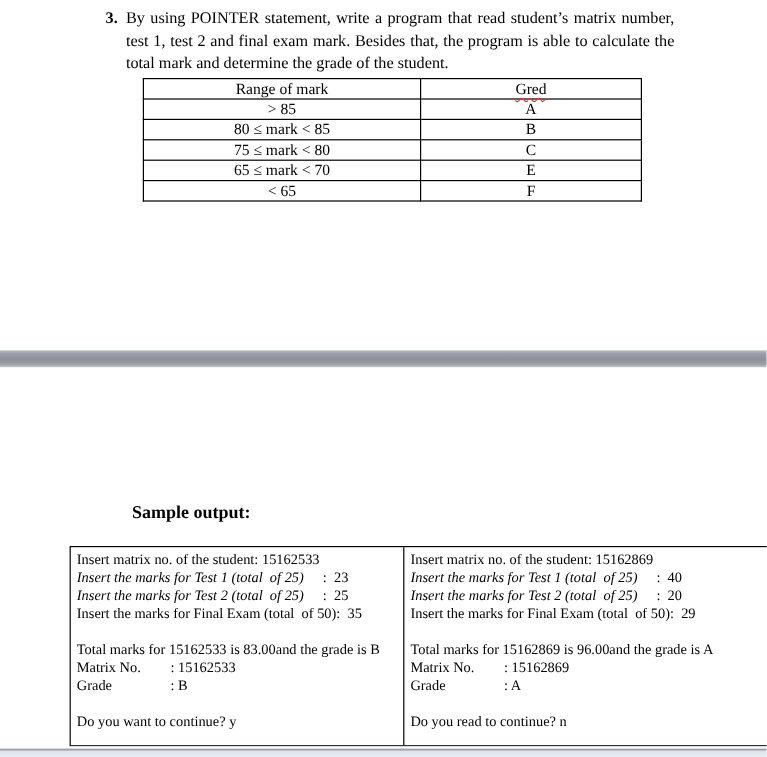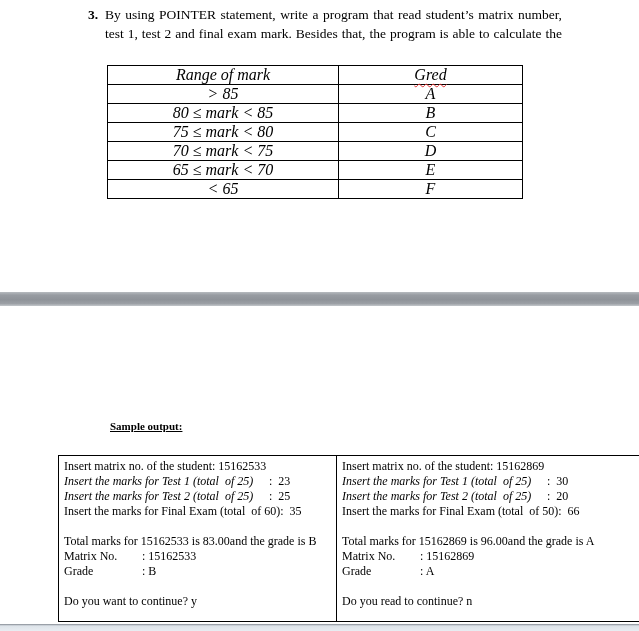--- a/index.html
+++ b/index.html
@@ -9,23 +9,22 @@
     font-family:"Liberation Serif","DejaVu Serif",serif;
   }
   
   .question{position:absolute;left:88px;top:5px;width:474px;font-size:13.5px;line-height:19px;}
   .qnum{position:absolute;left:0;top:0;font-weight:bold;}
   .qtext{margin-left:17px;width:457px;}
   .qline{white-space:nowrap;}
   .qline.just{text-align:justify;text-align-last:justify;white-space:normal;}
   
   .grade-table{
-    position:absolute;left:107px;top:65px;border-collapse:collapse;
-    font-size:16px;
-    font-style:italic;
+    position:absolute;left:119px;top:65px;border-collapse:collapse;
+    font-size:13px;
   }
   .grade-table td{
     border:1px solid #000;text-align:center;vertical-align:middle;
     height:16px;padding:0 2px;
   }
   .grade-table td.c1{width:226px;}
   .grade-table td.c2{width:179px;}
   .misspelled{
     text-decoration-line:underline;
     text-decoration-style:wavy;
@@ -36,21 +35,21 @@
   
   .separator-mid{
     position:absolute;left:0;top:292px;width:639px;height:14px;
     background:linear-gradient(180deg,#b7bbbf 0%,#989ca2 22%,#8f9399 55%,#9b9fa5 82%,#c3c7cb 100%);
   }
   .separator-bottom{
     position:absolute;left:0;top:622px;width:639px;height:9px;
     background:linear-gradient(180deg,#ffffff 0%,#ffffff 18%,#9aa0a8 22%,#9aa0a8 36%,#dde3e9 40%,#e8edf2 100%);
   }
   
-  .sample-label{position:absolute;left:110px;top:420px;font-weight:bold;font-size:11px;text-decoration:underline;}
+  .sample-label{position:absolute;left:110px;top:420px;font-weight:bold;font-size:15px;}
   .output-table{
     position:absolute;left:58px;top:455px;width:626px;height:167px;
     box-sizing:border-box;border:1px solid #000;display:flex;
     font-size:12px;line-height:15px;
   }
   .ocell{box-sizing:border-box;padding:3px 5px 0 5px;overflow:hidden;}
   .ocell.left{width:278px;border-right:1px solid #000;}
   .ocell.right{width:272px;}
   .oline span{white-space:pre;}
   .lbl-w{display:inline-block;width:205px;font-style:italic;}
@@ -60,20 +59,21 @@
 </head>
 <body>
 
 <div class="doc">
 
   <div class="question">
     <span class="qnum">3.</span>
     <div class="qtext">
       <div class="qline just">By using POINTER statement, write a program that read student’s matrix number,</div>
       <div class="qline just">test 1, test 2 and final exam mark. Besides that, the program is able to calculate the</div>
+      <div class="qline">total mark and determine the grade of the student.</div>
     </div>
   </div>
 
   <table class="grade-table">
     <tbody>
       <tr>
         <td class="c1">Range of mark</td>
         <td class="c2"><span class="misspelled">Gred</span></td>
       </tr>
       <tr>
@@ -82,58 +82,54 @@
       </tr>
       <tr>
         <td class="c1">80 ≤ mark &lt; 85</td>
         <td class="c2">B</td>
       </tr>
       <tr>
         <td class="c1">75 ≤ mark &lt; 80</td>
         <td class="c2">C</td>
       </tr>
       <tr>
-        <td class="c1">70 ≤ mark &lt; 75</td>
-        <td class="c2">D</td>
-      </tr>
-      <tr>
         <td class="c1">65 ≤ mark &lt; 70</td>
         <td class="c2">E</td>
       </tr>
       <tr>
         <td class="c1">&lt; 65</td>
         <td class="c2">F</td>
       </tr>
     </tbody>
   </table>
 
   <div class="separator-mid"></div>
 
   <div class="sample-label">Sample output:</div>
 
   <div class="output-table">
 
     <div class="ocell left">
       <div class="oline"><span>Insert matrix no. of the student: 15162533</span></div>
       <div class="oline"><span class="lbl-w">Insert the marks for Test 1 (total  of 25)</span><span>:  23</span></div>
       <div class="oline"><span class="lbl-w">Insert the marks for Test 2 (total  of 25)</span><span>:  25</span></div>
-      <div class="oline"><span>Insert the marks for Final Exam (total  of 60):  35</span></div>
+      <div class="oline"><span>Insert the marks for Final Exam (total  of 50):  35</span></div>
       <div class="blank"></div>
       <div class="oline"><span>Total marks for 15162533 is 83.00and the grade is B</span></div>
       <div class="oline"><span class="lbl-n">Matrix No.</span><span>: 15162533</span></div>
       <div class="oline"><span class="lbl-n">Grade</span><span>: B</span></div>
       <div class="blank"></div>
       <div class="oline"><span>Do you want to continue? y</span></div>
     </div>
 
     <div class="ocell right">
       <div class="oline"><span>Insert matrix no. of the student: 15162869</span></div>
-      <div class="oline"><span class="lbl-w">Insert the marks for Test 1 (total  of 25)</span><span>:  30</span></div>
+      <div class="oline"><span class="lbl-w">Insert the marks for Test 1 (total  of 25)</span><span>:  40</span></div>
       <div class="oline"><span class="lbl-w">Insert the marks for Test 2 (total  of 25)</span><span>:  20</span></div>
-      <div class="oline"><span>Insert the marks for Final Exam (total  of 50):  66</span></div>
+      <div class="oline"><span>Insert the marks for Final Exam (total  of 50):  29</span></div>
       <div class="blank"></div>
       <div class="oline"><span>Total marks for 15162869 is 96.00and the grade is A</span></div>
       <div class="oline"><span class="lbl-n">Matrix No.</span><span>: 15162869</span></div>
       <div class="oline"><span class="lbl-n">Grade</span><span>: A</span></div>
       <div class="blank"></div>
       <div class="oline"><span>Do you read to continue? n</span></div>
     </div>
 
   </div>
 

